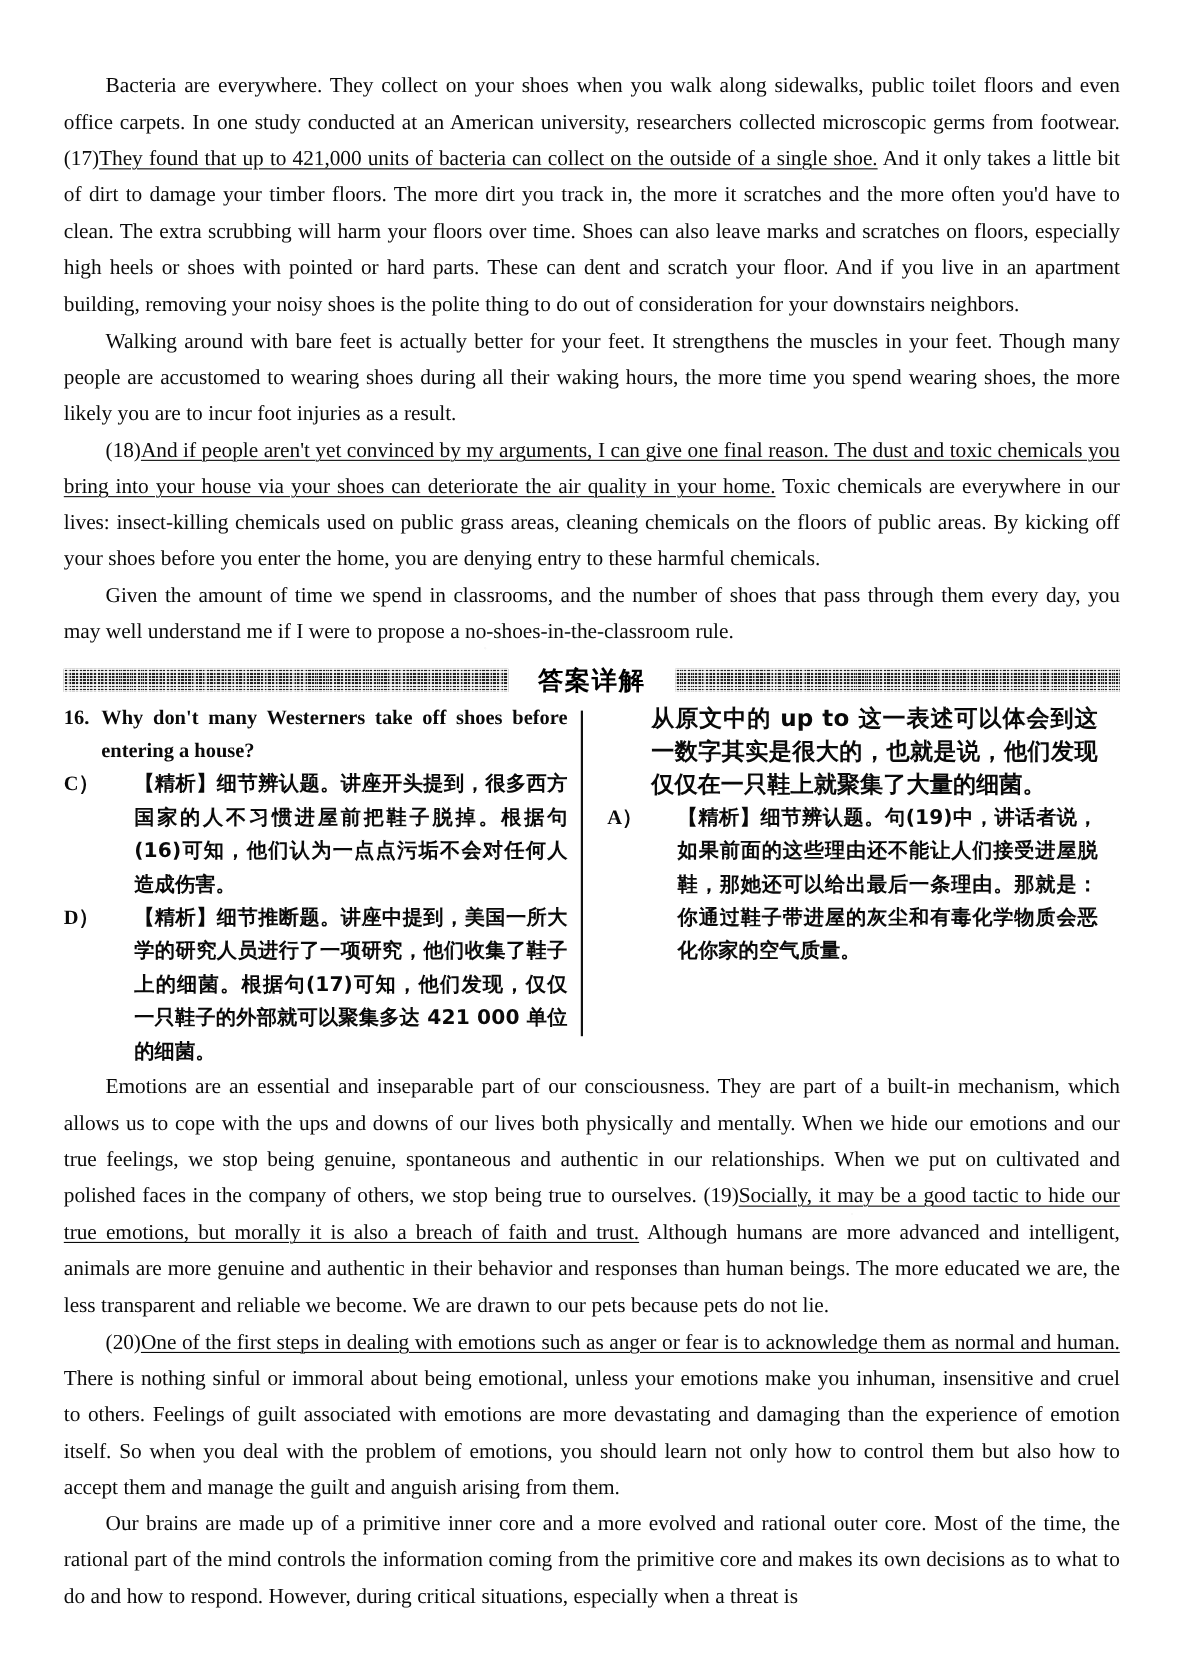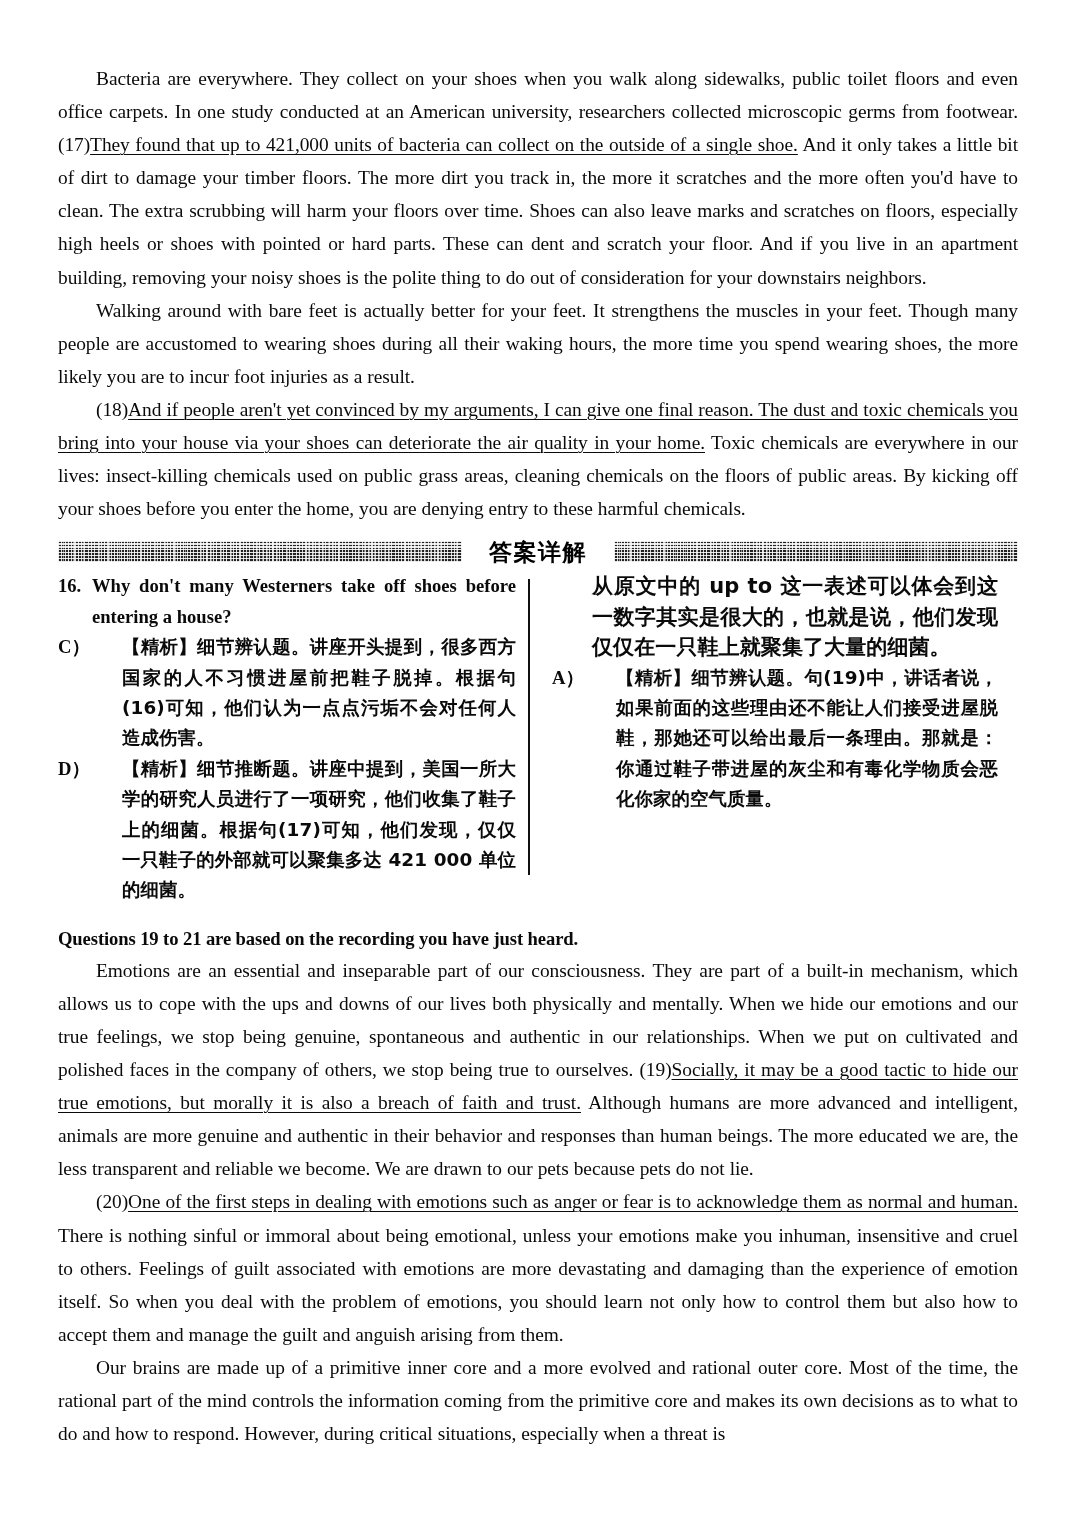--- a/index.html
+++ b/index.html
@@ -185,20 +185,21 @@
 </style>
 </head>
 <body>
 
 <div class="page">
 
   <div class="body-col">
     <p class="para"><span>Bacteria are everywhere. They collect on your shoes when you walk along sidewalks, public toilet floors and even office carpets. In one study conducted at an American university, researchers collected microscopic germs from footwear. (17)</span><span class="u">They found that up to 421,000 units of bacteria can collect on the outside of a single shoe.</span><span> And it only takes a little bit of dirt to damage your timber floors. The more dirt you track in, the more it scratches and the more often you'd have to clean. The extra scrubbing will harm your floors over time. Shoes can also leave marks and scratches on floors, especially high heels or shoes with pointed or hard parts. These can dent and scratch your floor. And if you live in an apartment building, removing your noisy shoes is the polite thing to do out of consideration for your downstairs neighbors.</span></p>
     <p class="para"><span>Walking around with bare feet is actually better for your feet. It strengthens the muscles in your feet. Though many people are accustomed to wearing shoes during all their waking hours, the more time you spend wearing shoes, the more likely you are to incur foot injuries as a result.</span></p>
     <p class="para"><span>(18)</span><span class="u">And if people aren't yet convinced by my arguments, I can give one final reason. The dust and toxic chemicals you bring into your house via your shoes can deteriorate the air quality in your home.</span><span> Toxic chemicals are everywhere in our lives: insect-killing chemicals used on public grass areas, cleaning chemicals on the floors of public areas. By kicking off your shoes before you enter the home, you are denying entry to these harmful chemicals.</span></p>
+    <p class="para"><span>Given the amount of time we spend in classrooms, and the number of shoes that pass through them every day, you may well understand me if I were to propose a no-shoes-in-the-classroom rule.</span></p>
   </div>
 
   <div class="answer-banner">
     <div class="hatch left"></div>
     <div class="hatch right"></div>
     <div class="title">答案详解</div>
   </div>
 
   <div class="qa-wrap">
     <div class="qa-divider"></div>
@@ -221,20 +222,19 @@
     <div class="qa-col right">
       <p class="cont-cn">从原文中的 up to 这一表述可以体会到这一数字其实是很大的，也就是说，他们发现仅仅在一只鞋上就聚集了大量的细菌。</p>
       <div class="qitem answer">
         <span class="marker">A）</span>
         <span class="atext"><span class="tag">【精析】</span><span>细节辨认题。句(19)中，讲话者说，如果前面的这些理由还不能让人们接受进屋脱鞋，那她还可以给出最后一条理由。那就是：你通过鞋子带进屋的灰尘和有毒化学物质会恶化你家的空气质量。</span></span>
       </div>
     </div>
   </div>
 
   <div class="body-col">
-    <p class="q-heading">Questions 19 to 21 are based on the recording you have just heard.</p>
     <p class="para"><span>Emotions are an essential and inseparable part of our consciousness. They are part of a built-in mechanism, which allows us to cope with the ups and downs of our lives both physically and mentally. When we hide our emotions and our true feelings, we stop being genuine, spontaneous and authentic in our relationships. When we put on cultivated and polished faces in the company of others, we stop being true to ourselves. (19)</span><span class="u">Socially, it may be a good tactic to hide our true emotions, but morally it is also a breach of faith and trust.</span><span> Although humans are more advanced and intelligent, animals are more genuine and authentic in their behavior and responses than human beings. The more educated we are, the less transparent and reliable we become. We are drawn to our pets because pets do not lie.</span></p>
     <p class="para"><span>(20)</span><span class="u">One of the first steps in dealing with emotions such as anger or fear is to acknowledge them as normal and human.</span><span> There is nothing sinful or immoral about being emotional, unless your emotions make you inhuman, insensitive and cruel to others. Feelings of guilt associated with emotions are more devastating and damaging than the experience of emotion itself. So when you deal with the problem of emotions, you should learn not only how to control them but also how to accept them and manage the guilt and anguish arising from them.</span></p>
     <p class="para"><span>Our brains are made up of a primitive inner core and a more evolved and rational outer core. Most of the time, the rational part of the mind controls the information coming from the primitive core and makes its own decisions as to what to do and how to respond. However, during critical situations, especially when a threat is</span></p>
   </div>
 
 
 </div>
 
 </body></html>

